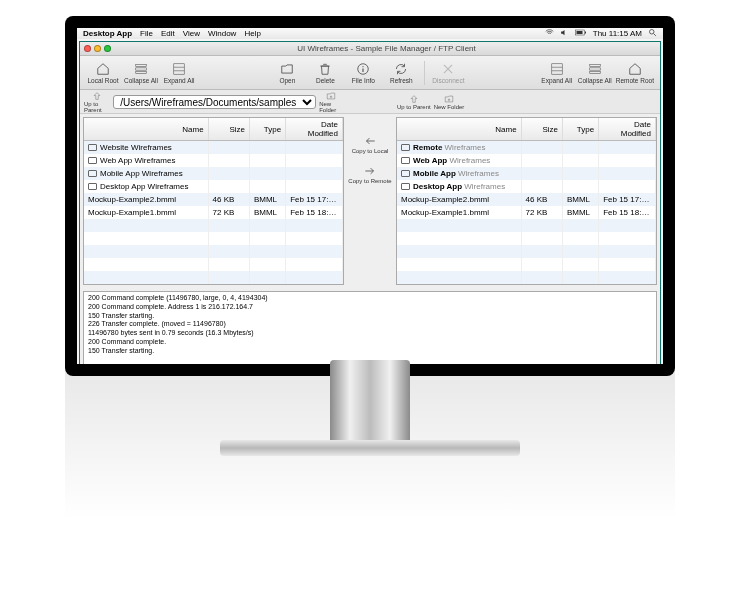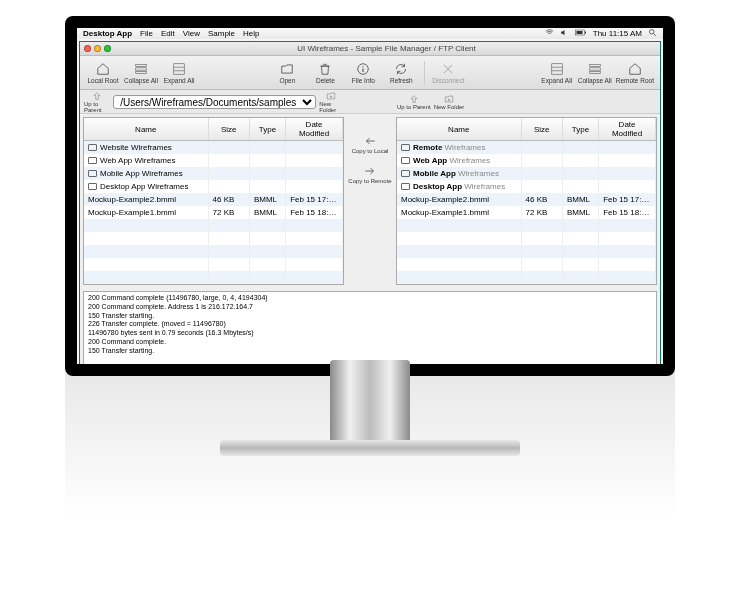--- a/index.html
+++ b/index.html
@@ -26,21 +26,21 @@
   .pathcol { display: flex; align-items: center; gap: 3px; }
   .mini { display: flex; flex-direction: column; align-items: center; font-size: 6px; color: #333; }
   .mini svg { width: 10px; height: 10px; }
   select.path { font-size: 10px; border: 1px solid #999; border-radius: 3px; background: #fff; height: 14px; padding: 0 2px; }
   .panes { flex: 1; display: flex; overflow: hidden; }
   .pane { flex: 1; display: flex; flex-direction: column; border: 1px solid #aaa; margin: 3px; background: #fff; }
   .mid { width: 46px; display: flex; flex-direction: column; align-items: center; justify-content: flex-start; gap: 10px; padding-top: 20px; }
   .mid .mbtn { display: flex; flex-direction: column; align-items: center; font-size: 6px; color: #333; }
   .mid .mbtn svg { width: 14px; height: 14px; }
   table { width: 100%; border-collapse: collapse; font-size: 8px; table-layout: fixed; }
-  thead th { background: linear-gradient(#fdfdfd,#e9e9e9); border-bottom: 1px solid #bbb; border-right: 1px solid #ddd; text-align: center; padding: 2px 4px; font-weight: normal; }
+  thead th { background: linear-gradient(#fdfdfd,#e9e9e9); border-bottom: 1px solid #bbb; border-right: 1px solid #ddd; text-align: right; padding: 2px 4px; font-weight: normal; }
   tbody td { border-right: 1px solid #eee; padding: 2px 4px; white-space: nowrap; overflow: hidden; text-overflow: ellipsis; }
   tbody tr:nth-child(odd) { background: #edf3fa; }
   tbody tr:nth-child(even) { background: #fff; }
   .folder-ic { display: inline-block; width: 9px; height: 7px; border: 1px solid #666; border-radius: 1px; margin-right: 3px; vertical-align: middle; position: relative; }
   .output { height: 78px; margin: 3px; border: 1px solid #aaa; background: #fff; display: flex; flex-direction: column; }
   .output .ohead { font-size: 8px; padding: 2px 4px; border-bottom: 1px solid #ccc; background: #f4f4f4; }
   .output .obody { flex: 1; padding: 2px 4px; font-size: 7px; line-height: 1.25; overflow: hidden; white-space: pre; }
   .stand { position: absolute; left: 65px; top: 360px; width: 610px; height: 200px; pointer-events: none; }
   .stand .base { position: absolute; left: 155px; top: 80px; width: 300px; height: 16px; background: linear-gradient(#e8e8e8,#b8b8b8,#e8e8e8); border-radius: 4px; }
   .stand .neck { position: absolute; left: 265px; top: 0; width: 80px; height: 90px; background: linear-gradient(90deg,#8a8a8a,#f0f0f0 25%,#bcbcbc 50%,#f0f0f0 75%,#8a8a8a); border-radius: 4px; }
@@ -52,21 +52,21 @@
 <body>
 
 <div class="monitor-frame">
   <div class="screen">
 
     <div class="menubar">
       <span class="app">Desktop App</span>
       <span class="menu">File</span>
       <span class="menu">Edit</span>
       <span class="menu">View</span>
-      <span class="menu">Sample</span>
+      <span class="menu">Window</span>
       <span class="menu">Help</span>
       <span class="spacer"></span>
       <span class="status">
         <svg viewBox="0 0 24 24" width="9" height="9">
             <path d="M2 9c6-6 14-6 20 0M5 12c4-4 10-4 14 0M8 15c2-2 6-2 8 0M12 18h0" stroke="#333" stroke-width="2" fill="none"></path>
           </svg>
       </span>
       <span class="status">
         <svg viewBox="0 0 24 24" width="9" height="9">
             <path d="M3 9v6h4l5 4V5L7 9H3z" fill="#333"></path>

